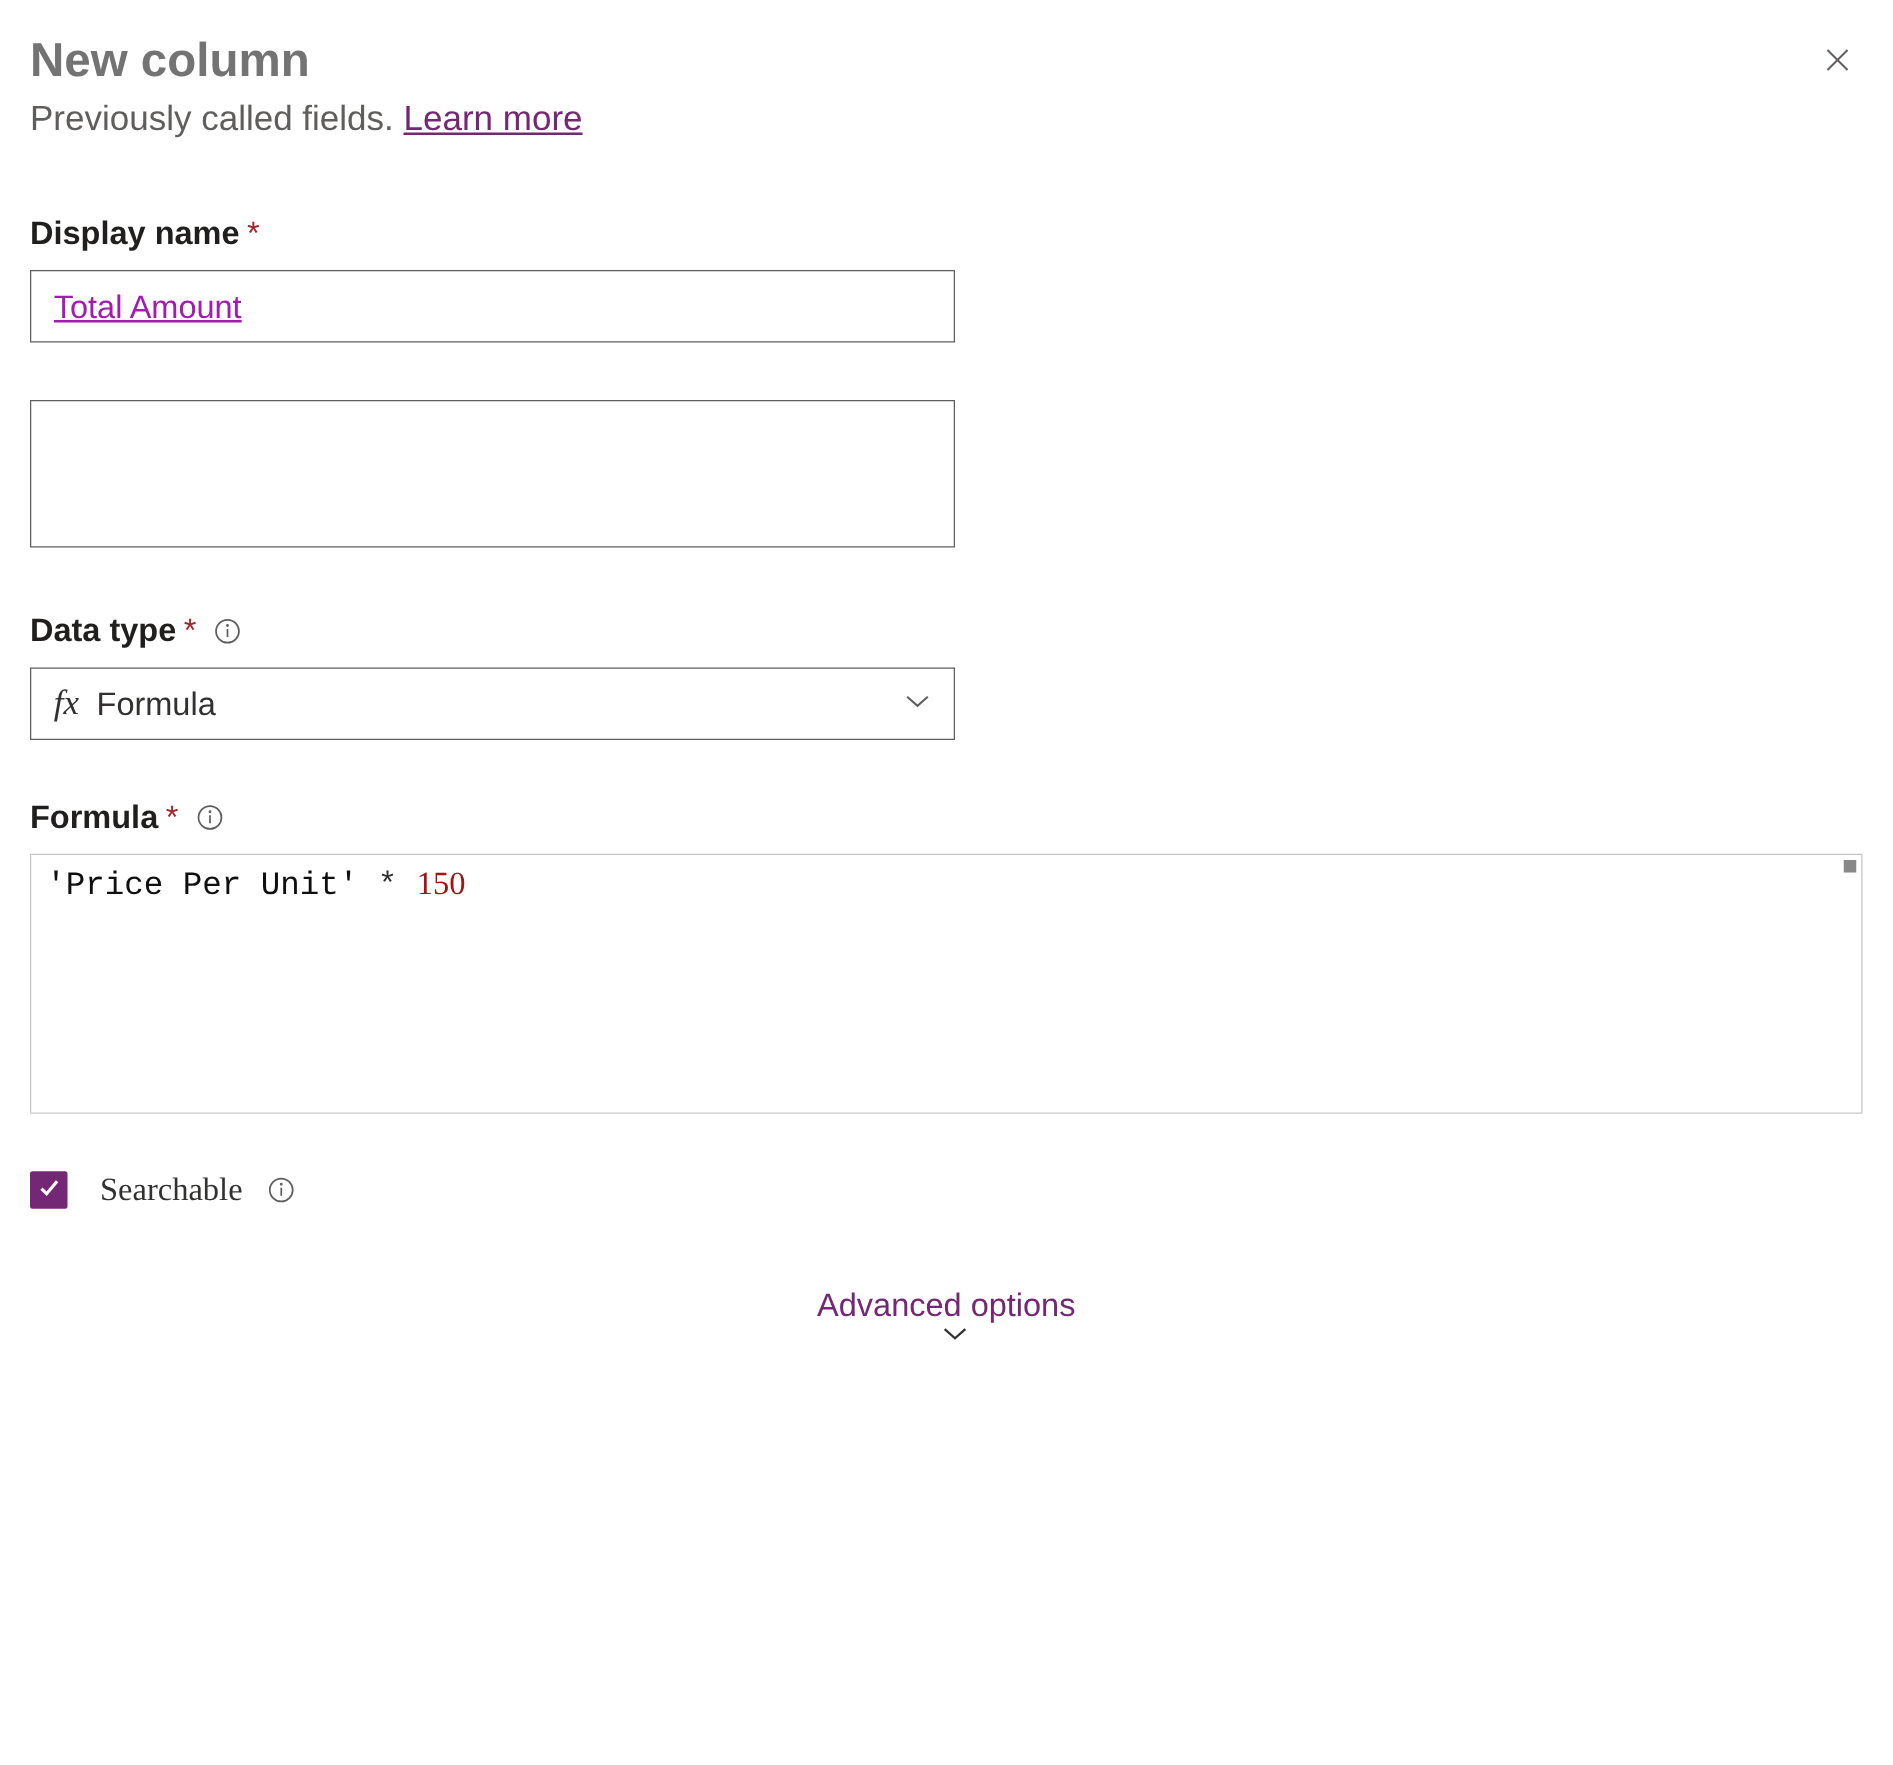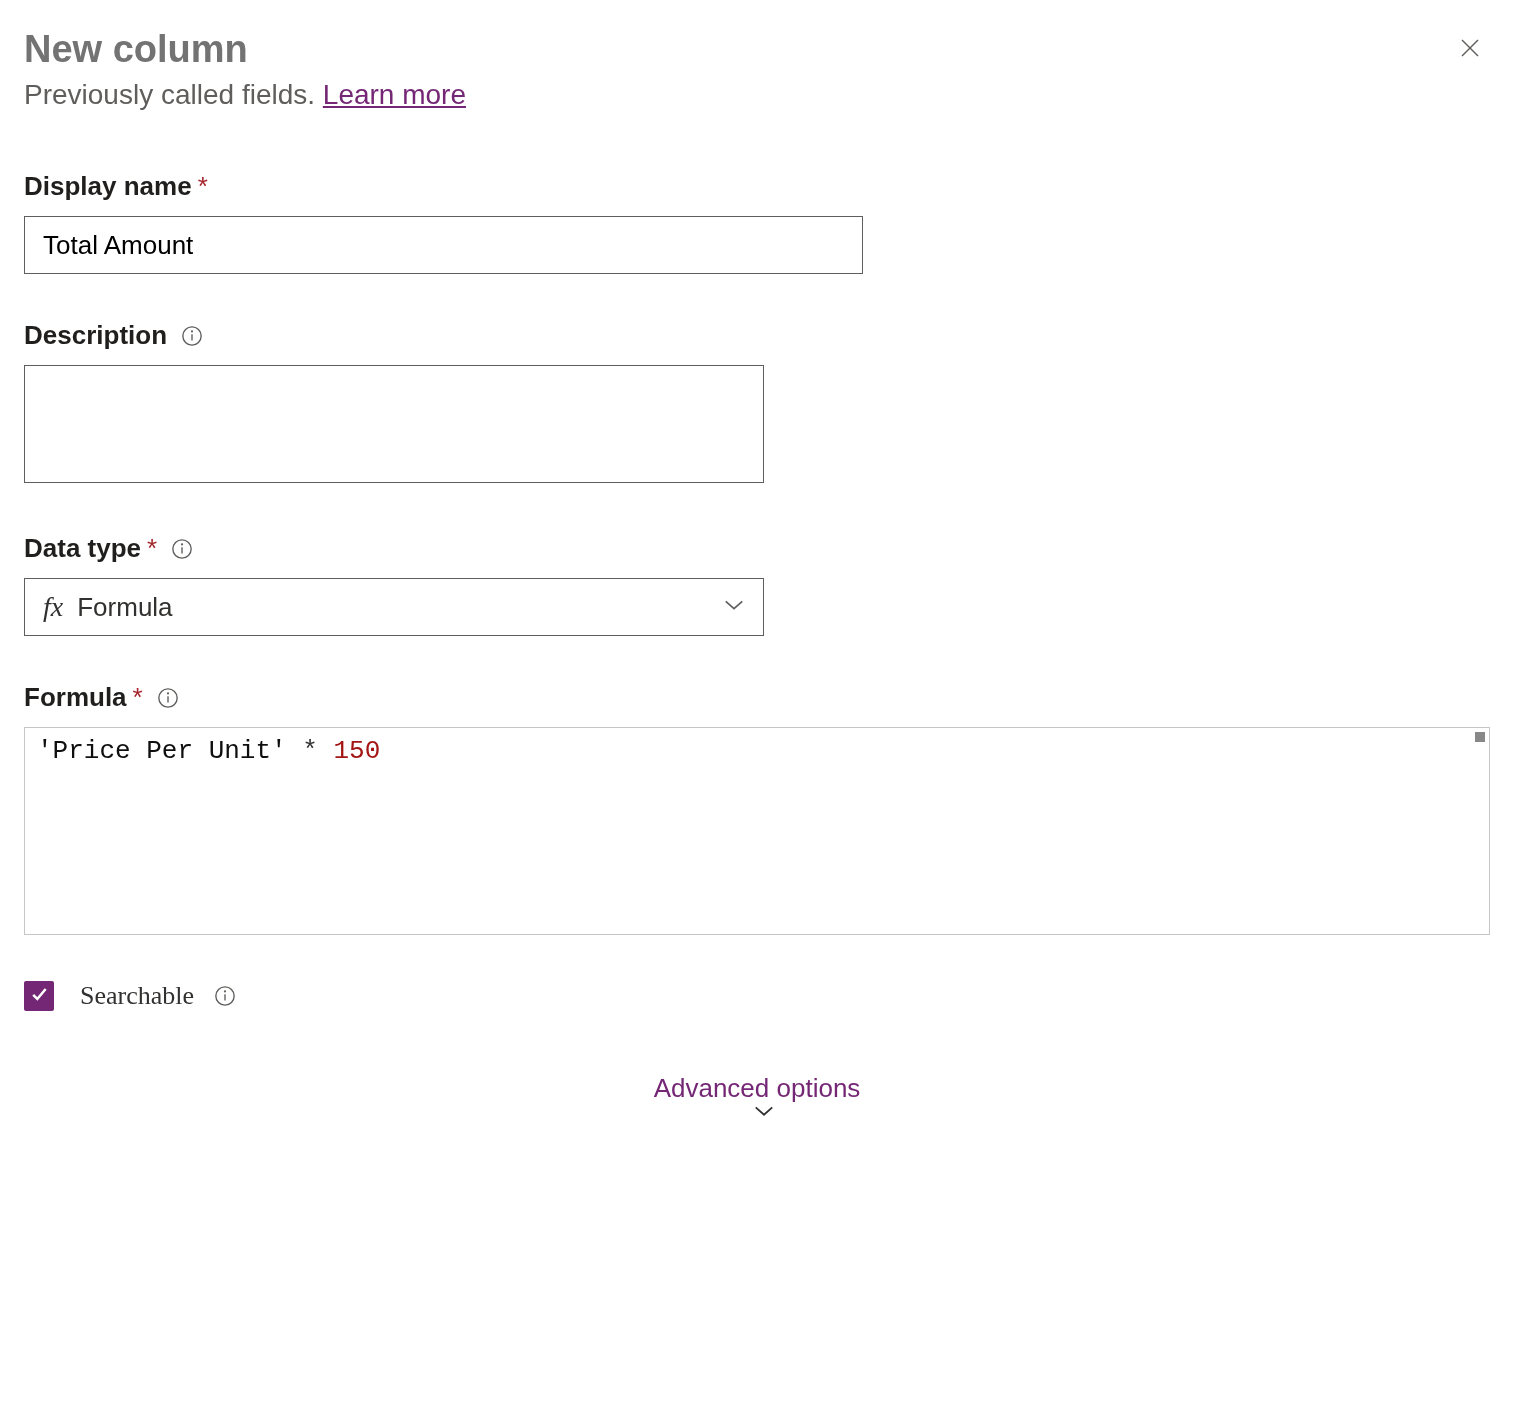--- a/index.html
+++ b/index.html
@@ -67,27 +67,28 @@
       margin-left: 14px;
       display: inline-flex;
       align-items: center;
       cursor: pointer;
     }
     .info-icon svg {
       width: 22px;
       height: 22px;
     }
     .text-input {
-      width: 839px;
+      width: 740px;
       height: 58px;
       border: 1px solid #605e5c;
       font-size: 26px;
       padding: 0 18px;
       font-family: inherit;
-      color: #000000;
+      color: #a21caf;
+      text-decoration: underline;
     }
     .textarea-input {
       width: 740px;
       height: 118px;
       border: 1px solid #605e5c;
       font-size: 26px;
       padding: 12px 18px;
       font-family: inherit;
       resize: none;
     }
@@ -135,21 +136,21 @@
       content: "";
       position: absolute;
       top: 4px;
       right: 4px;
       width: 10px;
       height: 10px;
       background: #888;
     }
     .tok-string { color: #0f0f0f; margin-top: 14px; }
     .tok-op { color: #323130; }
-    .tok-num { color: #a31515; }
+    .tok-num { color: #a31515; font-family: Liberation Serif, serif; }
     .checkbox-row {
       display: flex;
       align-items: center;
       margin-top: 46px;
       margin-bottom: 62px;
       font-family: Liberation Serif, serif;
     }
     .checkbox {
       width: 30px;
       height: 30px;
@@ -207,30 +208,20 @@
 
 <div class="form-group">
   <div class="form-label">
     <span>Display name</span>
     <span class="required">*</span>
   </div>
   <input type="text" class="text-input" value="Total Amount" style="">
 </div>
 
 <div class="form-group">
-  <div class="form-label">
-    <span>Description</span>
-    <span class="info-icon">
-      <svg viewBox="0 0 24 24" fill="none" stroke="#605e5c" stroke-width="1.5">
-        <circle cx="12" cy="12" r="10"></circle>
-        <line x1="12" y1="10" x2="12" y2="17"></line>
-        <circle cx="12" cy="7" r="0.5" fill="#605e5c"></circle>
-      </svg>
-    </span>
-  </div>
   <textarea class="textarea-input" style=""></textarea>
 </div>
 
 <div class="form-group">
   <div class="form-label">
     <span>Data type</span>
     <span class="required">*</span>
     <span class="info-icon">
       <svg viewBox="0 0 24 24" fill="none" stroke="#605e5c" stroke-width="1.5">
         <circle cx="12" cy="12" r="10"></circle>

